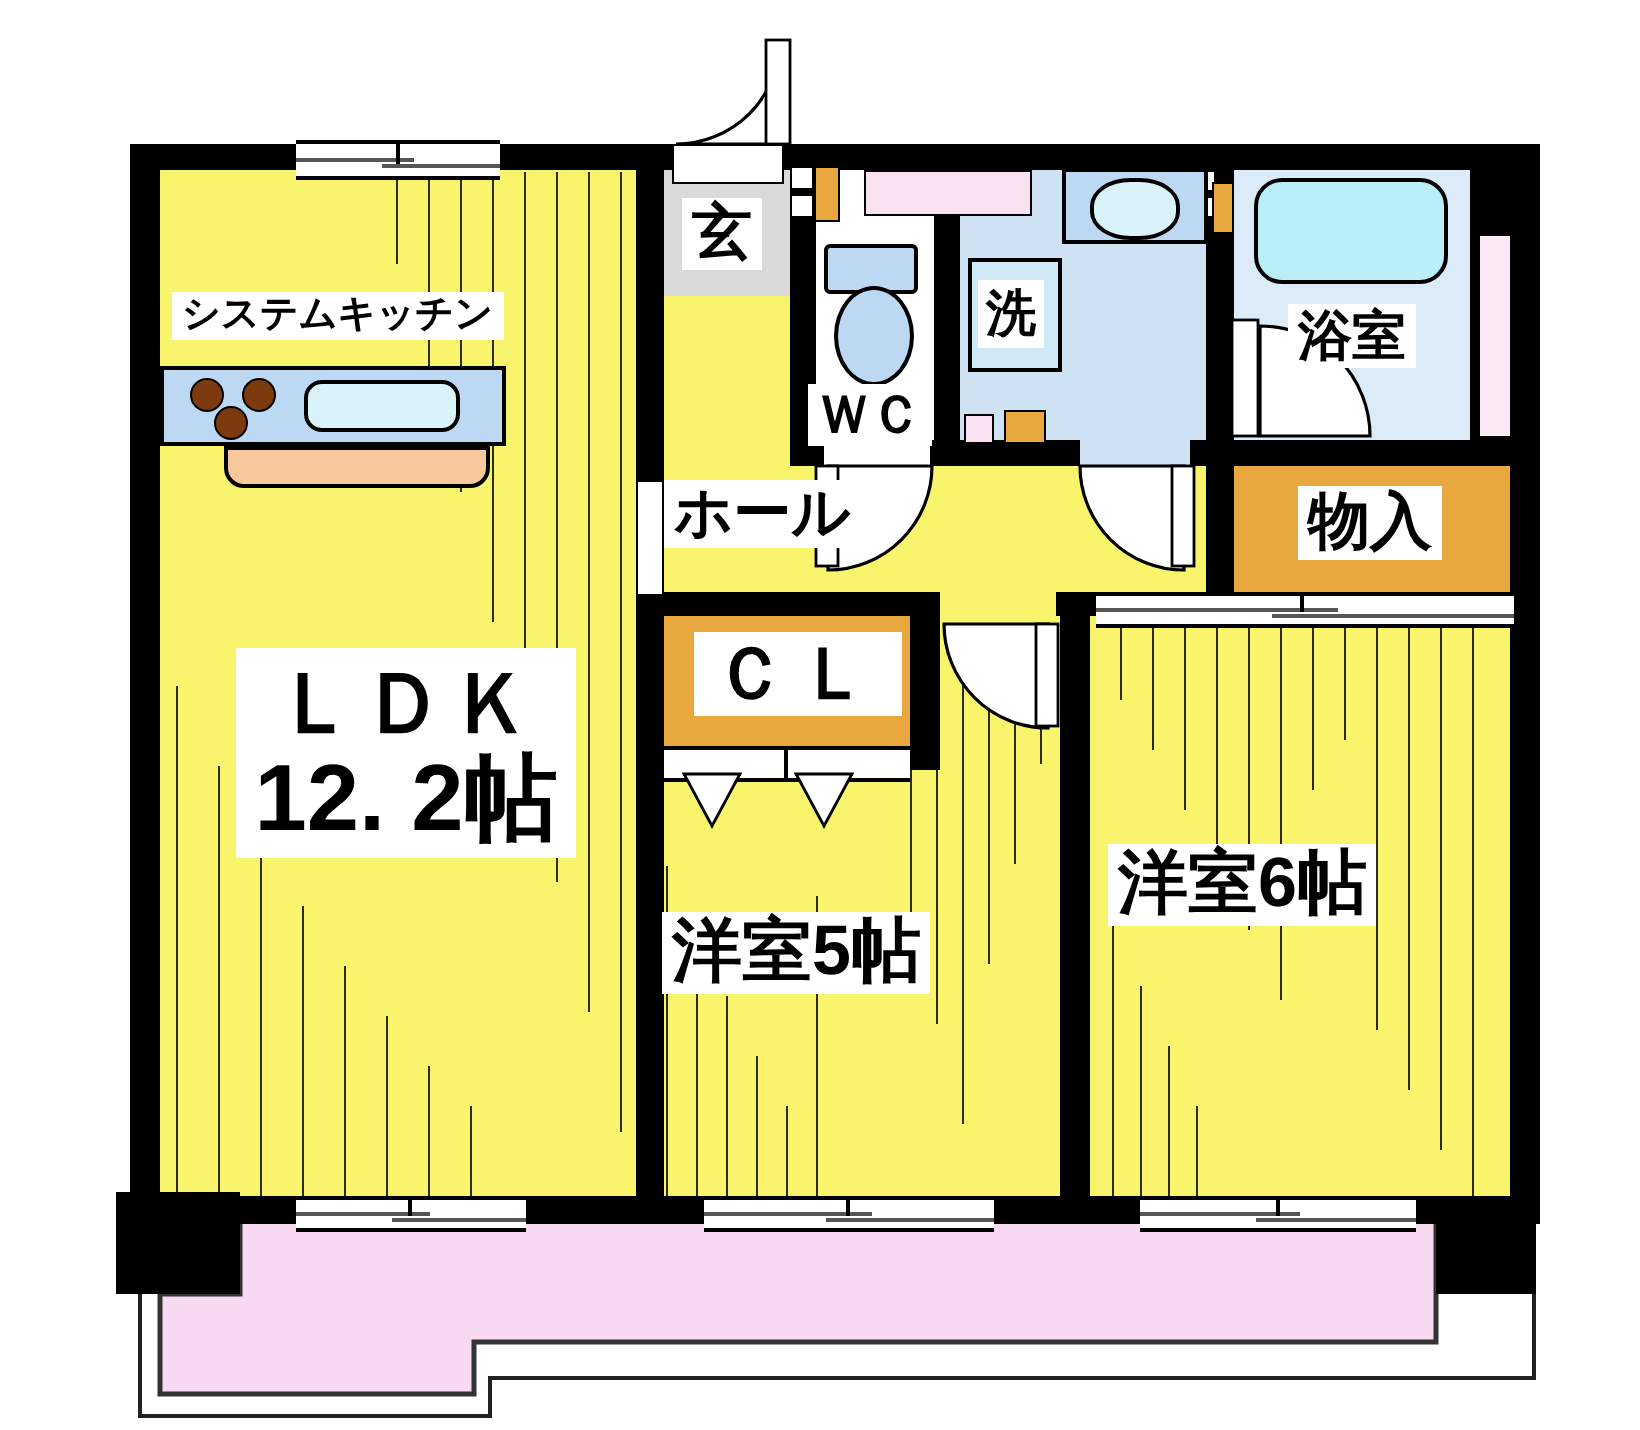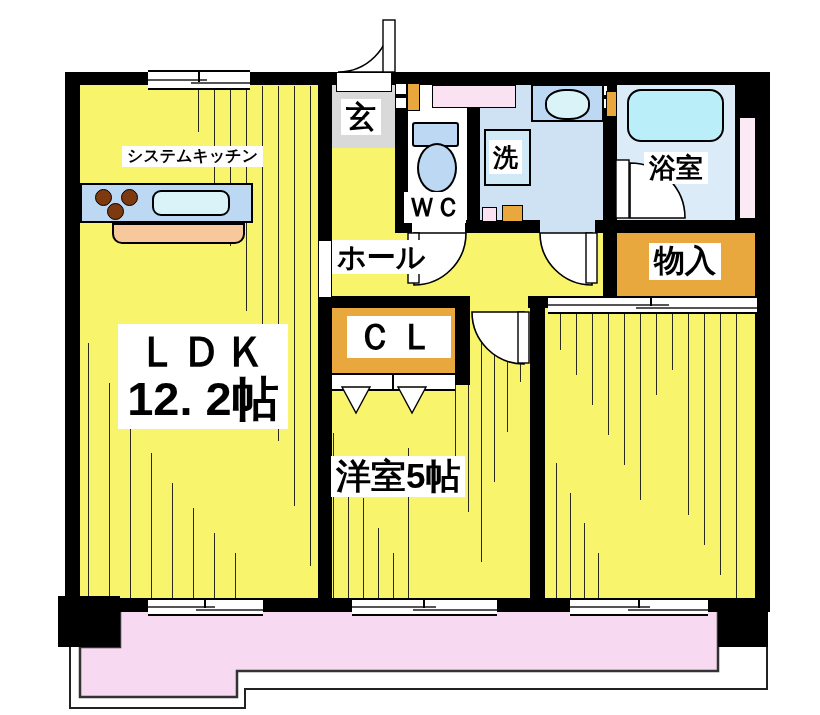--- a/index.html
+++ b/index.html
@@ -179,27 +179,28 @@
     <path d="M 592 233 L 540 233 A 52 52 0 0 0 592 285 Z" fill="#fff" stroke="#000" stroke-width="1.6"></path>
     <rect x="586" y="233" width="11" height="50" fill="#fff" stroke="#000" stroke-width="1.4"></rect>
     <path d="M 524 312 L 472 312 A 52 52 0 0 0 524 364 Z" fill="#fff" stroke="#000" stroke-width="1.6"></path>
     <rect x="518" y="312" width="11" height="51" fill="#fff" stroke="#000" stroke-width="1.4"></rect>
     <path d="M 630 218 L 630 163 A 55 55 0 0 1 685 218 Z" fill="#fff" stroke="#000" stroke-width="1.6"></path>
     <rect x="616" y="160" width="13" height="58" fill="#fff" stroke="#000" stroke-width="1.4"></rect>
     <polygon points="342,387 370,387 356,413" fill="#fff" stroke="#000" stroke-width="1.4"></polygon>
     <polygon points="398,387 426,387 412,413" fill="#fff" stroke="#000" stroke-width="1.4"></polygon>
   </svg>
 
-  <div class="lbl" style="left:86px;top:146px;font-size:16px;margin-left:36px;">システムキッチン</div>
+  <div class="lbl" style="left:86px;top:146px;font-size:19px;">システムキッチン</div>
   <div class="lbl" style="left:118px;top:324px;width:162px;flex-direction:column;padding:6px 4px;">
     <span style="font-size:42px;letter-spacing:2px;">ＬＤＫ</span>
     <span style="font-size:47px;">12. 2帖</span>
   </div>
   <div class="lbl" style="left:341px;top:99px;font-size:30px;">玄</div>
   <div class="lbl" style="left:332px;top:240px;font-size:29px;">ホール</div>
   <div class="lbl" style="left:404px;top:192px;font-size:26px;">ＷＣ</div>
   <div class="lbl" style="left:489px;top:140px;font-size:25px;background:#fff;padding:4px;">洗</div>
   <div class="lbl" style="left:644px;top:152px;font-size:27px;">浴室</div>
   <div class="lbl" style="left:347px;top:316px;font-size:36px;letter-spacing:6px;padding:2px 10px;">ＣＬ</div>
   <div class="lbl" style="left:649px;top:243px;font-size:31px;">物入</div>
   <div class="lbl" style="left:331px;top:456px;font-size:35px;">洋室5帖</div>
+  <div class="lbl" style="left:554px;top:422px;font-size:35px;">洋室6帖</div>
 
 </div>
 
 </body></html>

